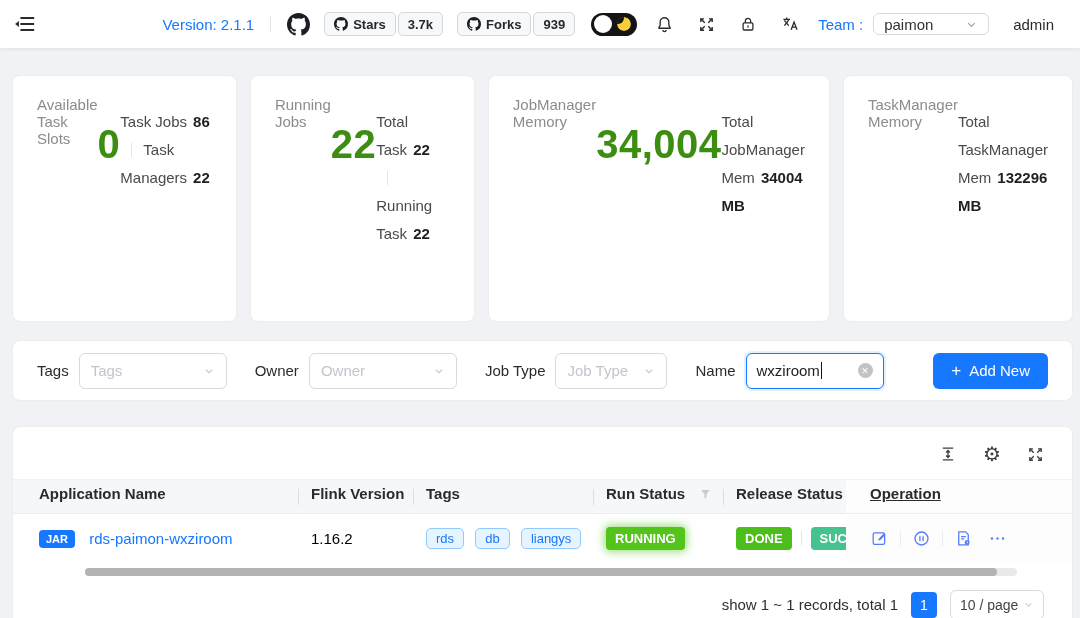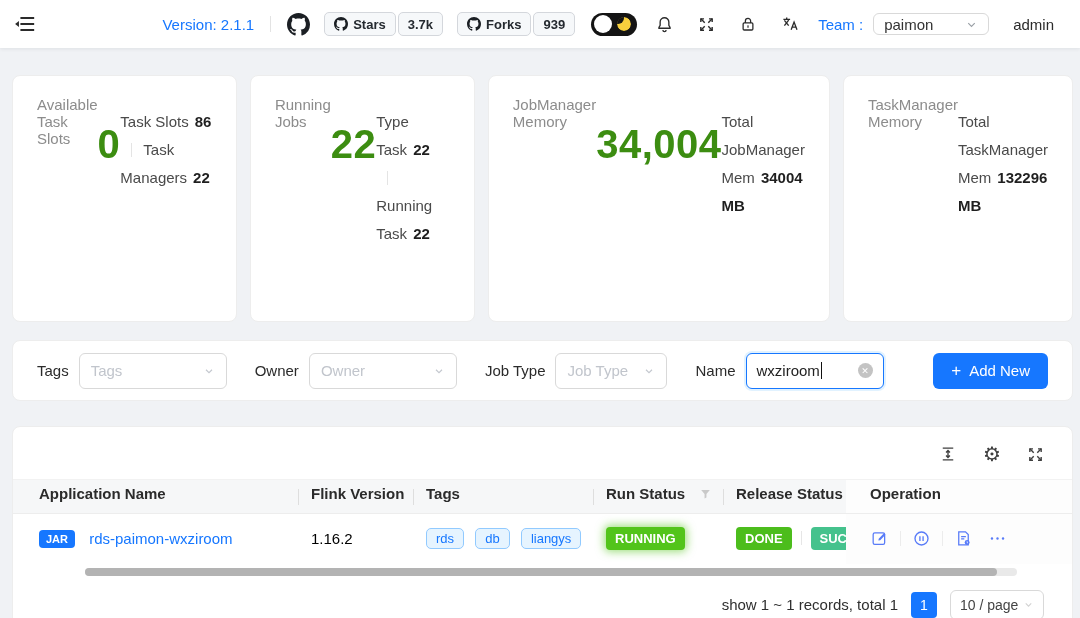--- a/index.html
+++ b/index.html
@@ -50,21 +50,21 @@
 
   
   .table-card { margin:25px 7px 0 12px; height:240px; overflow:hidden; }
   .tbl-toolbar { display:flex; justify-content:flex-end; align-items:center; gap:26px; padding:18px 28px 16px; color:#3f3f3f; }
   .gear-glyph { font-size:20px; line-height:18px; color:#3f3f3f; }
   table { border-collapse:collapse; table-layout:fixed; width:1061px; font-size:15px; }
   th, td { text-align:left; overflow:hidden; white-space:nowrap; }
   thead th { background:#f6f7f8; height:34px; font-weight:700; color:#2b2b2b; padding:0 0 6px 13px; position:relative; border-top:1px solid #f2f2f2; border-bottom:1px solid #ededed; }
   thead th.first { padding-left:26px; }
   thead th.sep::before { content:""; position:absolute; left:0; top:9px; width:1px; height:16px; background:#dedede; }
-  th.op-col, td.op-col { background:#fdfdfd; box-shadow:-10px 0 10px -8px rgba(0,0,0,.22); padding-left:24px; }
+  th.op-col, td.op-col { background:#fdfdfd; box-shadow:-10px 0 10px -8px rgba(0,0,0,.22); padding-left:24px;text-decoration:underline; }
   tbody td { height:50px; padding:0 0 0 13px; }
   td.first { padding-left:26px; }
   .jar-badge { display:inline-block; background:#1677ff; color:#fff; font-size:11px; font-weight:700; border-radius:4px; padding:3px 7px; vertical-align:1px; }
   .app-link { color:#1677ff; margin-left:10px; cursor:pointer; }
   .tag-pill { display:inline-block; background:#e6f4ff; border:1px solid #91caff; color:#1677ff; font-size:13px; border-radius:5px; padding:2px 9px; margin-right:7px; }
   .badge { display:inline-block; color:#fff; font-weight:700; font-size:13px; border-radius:4px; padding:4px 9px; }
   .badge.running { background:#52c41a; box-shadow:0 0 9px 2px rgba(82,196,26,.55); }
   .badge.done { background:#4cbd1c; }
   .badge.success { background:#45c28d; }
   .rel-div { display:inline-block; width:1px; height:14px; background:#e6e6e6; margin:0 9px; vertical-align:-2px; }
@@ -177,31 +177,31 @@
   </div>
 
   <div class="stats">
 
     <div class="card stat-card">
       <div class="stat-title">Available Task Slots</div>
       <div class="stat-value">0</div>
       <div class="stat-spacer"></div>
         <div class="stat-divider"></div>
       <div class="stat-footer">
-        <span>Task Slots</span><b>86</b><span class="pair-div"></span><span>Task Managers</span><b>22</b>
+        <span>Task Jobs</span><b>86</b><span class="pair-div"></span><span>Task Managers</span><b>22</b>
       </div>
     </div>
 
     <div class="card stat-card">
       <div class="stat-title">Running Jobs</div>
       <div class="stat-value">22</div>
       <div class="stat-spacer"></div>
         <div class="stat-divider"></div>
       <div class="stat-footer">
-        <span>Type Task</span><b>22</b><span class="pair-div"></span><span>Running Task</span><b>22</b>
+        <span>Total Task</span><b>22</b><span class="pair-div"></span><span>Running Task</span><b>22</b>
       </div>
     </div>
 
     <div class="card stat-card">
       <div class="stat-title">JobManager Memory</div>
       <div class="stat-value">34,004</div>
       <div class="stat-spacer"></div>
         <div class="stat-divider"></div>
       <div class="stat-footer">
         <span>Total JobManager Mem</span><b>34004 MB</b>

